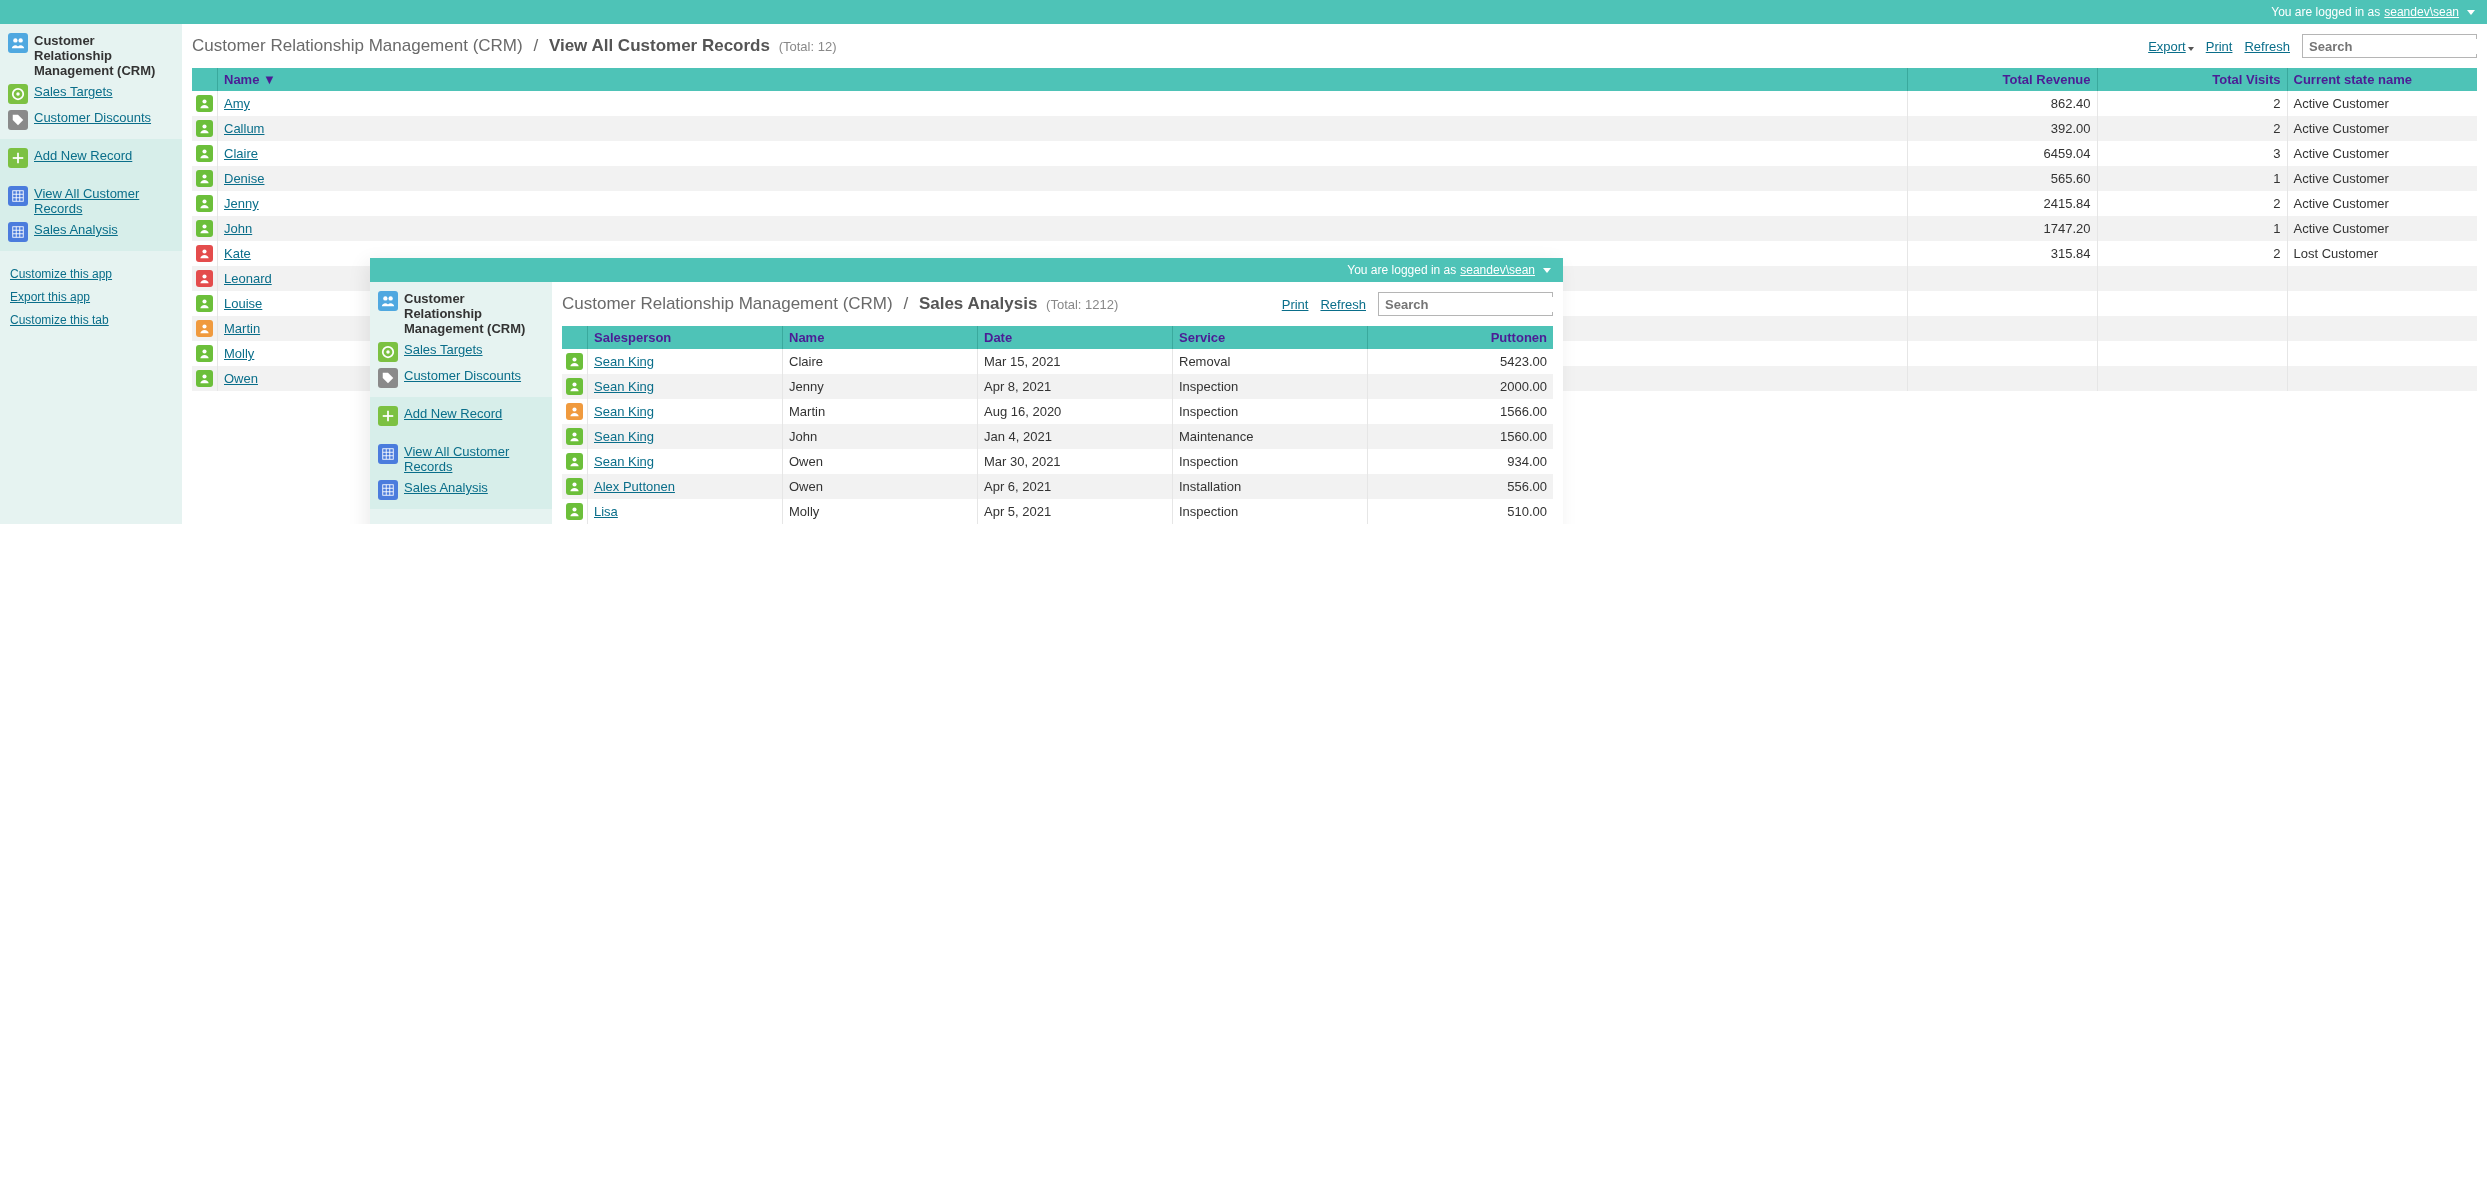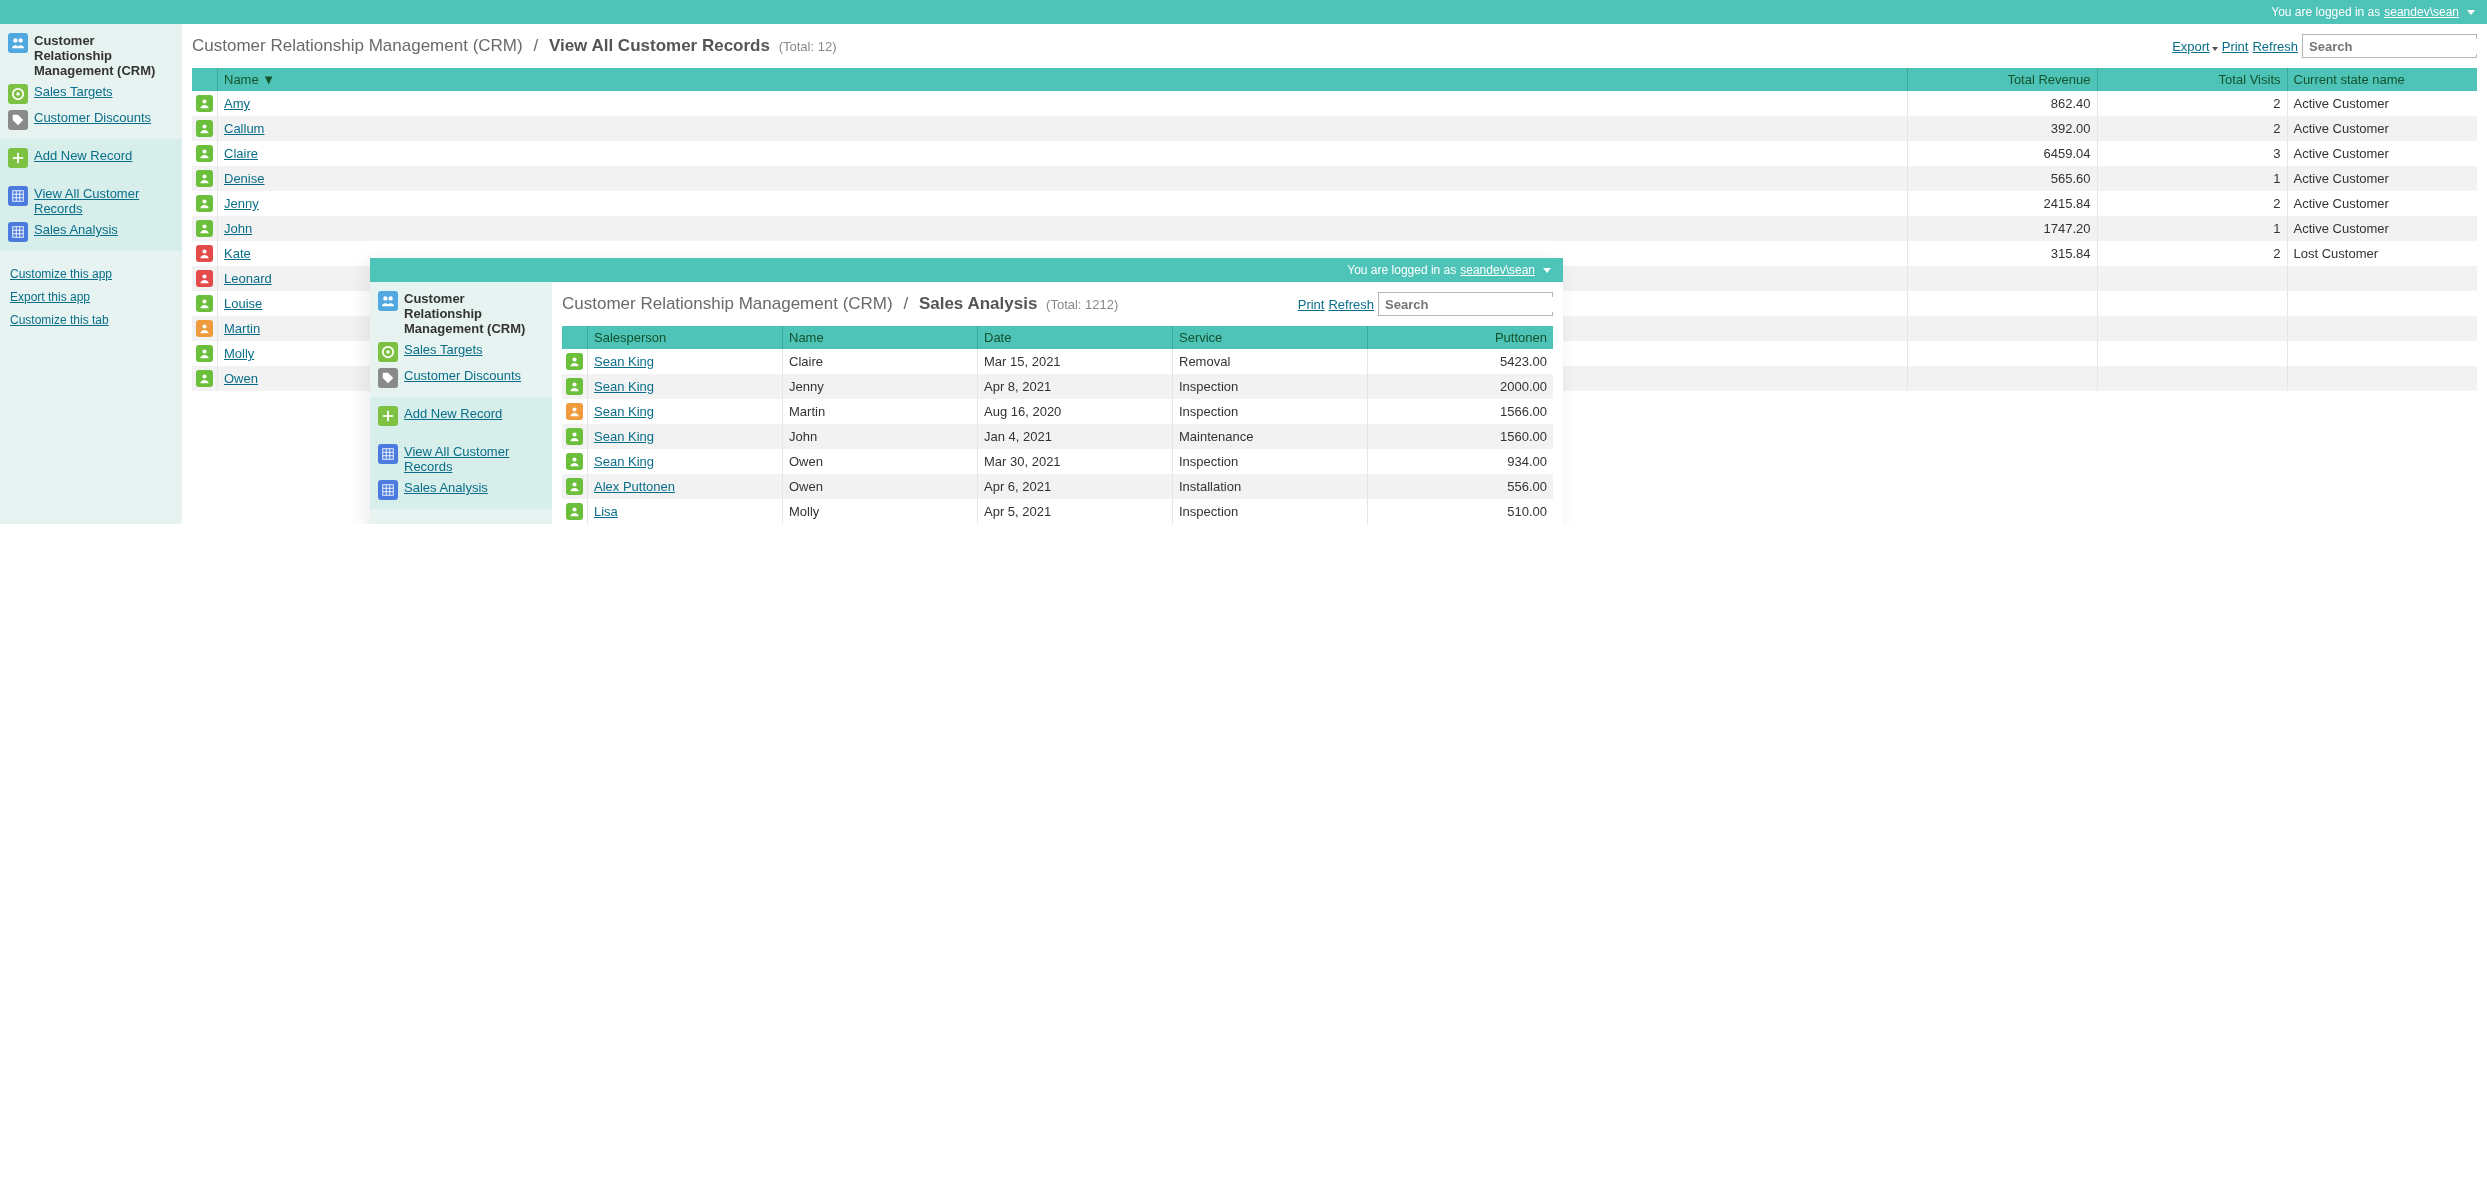--- a/index.html
+++ b/index.html
@@ -27,29 +27,29 @@
 .sidebar-links { padding: 11px 10px; }
 .sidebar-links div { padding: 4px 0; }
 .sidebar-links a { font-size: 12px; }
 
 .main { flex: 1; padding: 8px 0 0 10px; }
 .breadcrumb-row { display: flex; align-items: center; padding: 2px 10px 10px 0; }
 .breadcrumb { color: #6a6a6a; font-size: 17px; flex: 1; }
 .breadcrumb .sep { margin: 0 6px; }
 .breadcrumb .current { font-weight: bold; color: #555; }
 .breadcrumb .total { font-size: 13px; color: #888; margin-left: 4px; }
-.actions { display: flex; align-items: center; gap: 4px; }
+.actions { display: flex; align-items: center; gap: 12px; }
 .actions a { font-size: 13px; }
 .small-chev { width: 0; height: 0; border-left: 3px solid transparent; border-right: 3px solid transparent; border-top: 4px solid #555; display: inline-block; margin-left: 2px; }
 .searchbox { border: 1px solid #b5b5b5; display: flex; align-items: center; width: 175px; height: 24px; padding: 0 4px 0 6px; }
 .searchbox input { border: none; outline: none; flex: 1; font-size: 13px; font-weight: bold; }
 .searchbox svg { width: 14px; height: 14px; fill: #9a9a9a; }
 
 table { width: calc(100% - 10px); border-collapse: collapse; }
-thead th { background: #4ec3b7; color: #14532d; font-weight: normal; text-align: left; padding: 4px 6px; font-size: 13px; border-right: 1px solid #3aa99d; }
+thead th { background: #4ec3b7; color: #4c1d95; font-weight: bold; text-align: left; padding: 4px 6px; font-size: 13px; border-right: 1px solid #3aa99d; }
 thead th:last-child { border-right: none; }
 thead th.num, tbody td.num { text-align: right; }
 tbody tr:nth-child(even) { background: #f2f2f2; }
 tbody td { padding: 5px 6px; font-size: 13px; border-right: 1px solid #e6e6e6; }
 tbody td:last-child { border-right: none; }
 .iconcol { width: 24px; text-align: center; padding: 3px 4px; }
 .row-icon { width: 17px; height: 17px; border-radius: 3px; display: inline-flex; align-items: center; justify-content: center; }
 .row-icon svg { width: 11px; height: 11px; fill: #fff; }
 .ri-green { background: #6cbf3a; }
 .ri-red { background: #e44c4c; }

